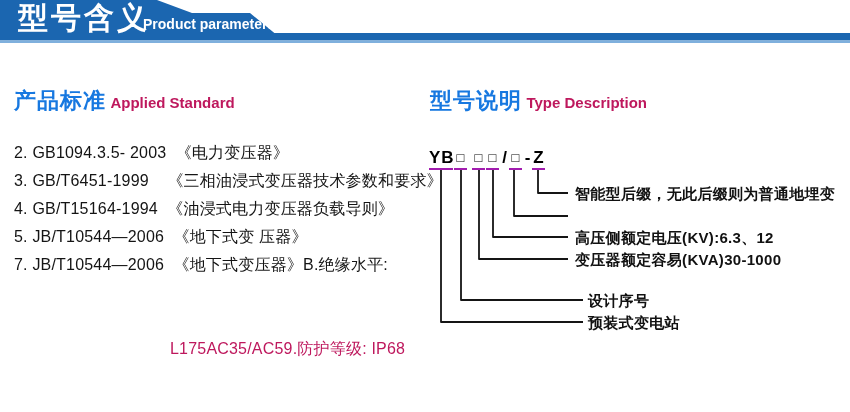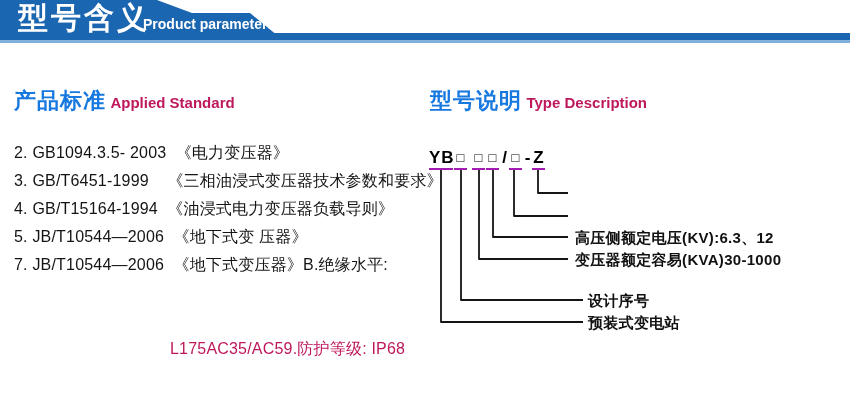--- a/index.html
+++ b/index.html
@@ -105,18 +105,19 @@
     <g fill="none" stroke="#151515" stroke-width="1.8" stroke-linejoin="round" stroke-linecap="butt">
       <polyline points="441,170 441,322 583,322"></polyline>
       <polyline points="461,170 461,300 583,300"></polyline>
       <polyline points="479,170 479,259 568,259"></polyline>
       <polyline points="493,170 493,237 568,237"></polyline>
       <polyline points="514,170 514,216 568,216"></polyline>
       <polyline points="538,170 538,193 568,193"></polyline>
     </g>
   </svg>
 
+  <div class="diag-label" id="dlabel-0">智能型后缀，无此后缀则为普通地埋变</div>
   <div class="diag-label" id="dlabel-2">高压侧额定电压(KV):6.3、12</div>
   <div class="diag-label" id="dlabel-3">变压器额定容易(KVA)30-1000</div>
   <div class="diag-label" id="dlabel-4">设计序号</div>
   <div class="diag-label" id="dlabel-5">预装式变电站</div>
 
 </div>
 
 </body></html>

